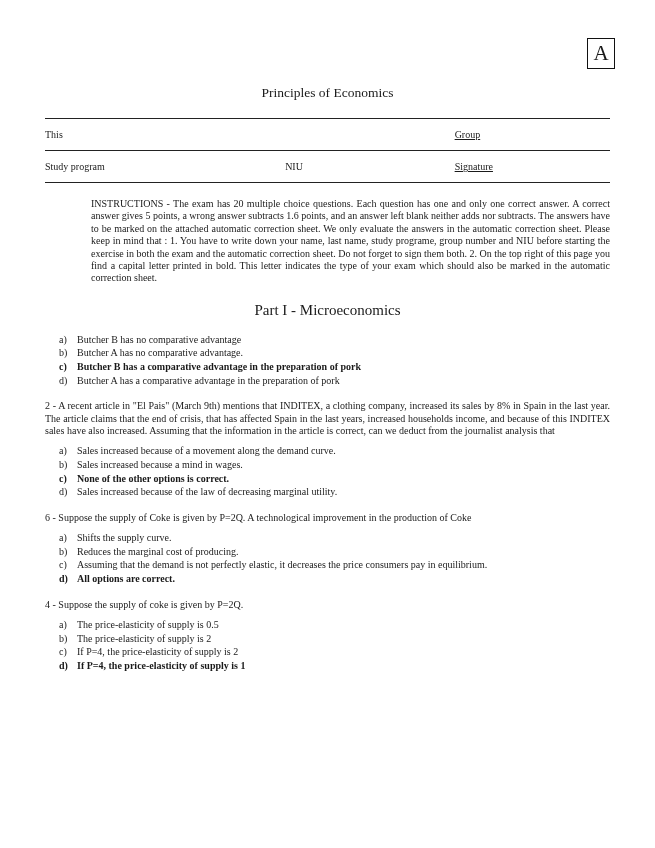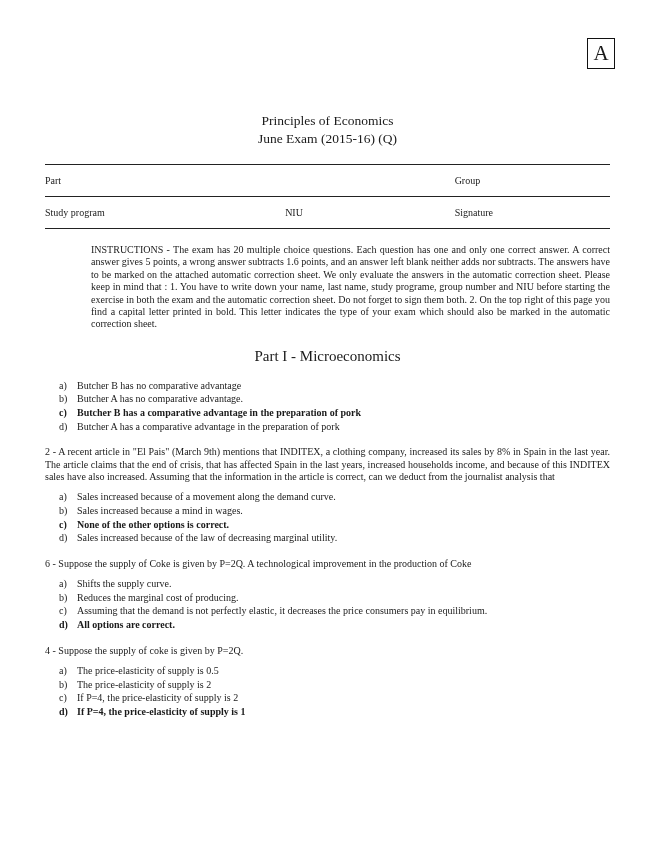--- a/index.html
+++ b/index.html
@@ -12,21 +12,21 @@
     height: 848px;
     position: relative;
     font-family: "Liberation Serif", "DejaVu Serif", serif;
     color: #1a1a1a;
     overflow: hidden;
   }
   .page {
     position: relative;
     width: 565px;
     margin: 0 auto;
-    padding-top: 112px;
+    padding-top: 84px;
   }
   .exam-letter-box {
     position: absolute;
     top: 38px;
     right: 40px;
     width: 26px;
     height: 29px;
     border: 1.6px solid #111;
     display: flex;
     align-items: center;
@@ -52,21 +52,21 @@
     border-bottom: 1px solid #222;
     font-size: 10px;
   }
   .header-row .cell {
     position: absolute;
     top: 10px;
     white-space: nowrap;
   }
   .cell.c-left   { left: 0; }
   .cell.c-mid    { left: 42.5%; }
-  .cell.c-right  { left: 72.5%; }
+  .cell.c-right  { left: 72.5%; text-decoration: underline; }
   .instructions {
     margin-top: 15px;
     font-size: 10px;
     line-height: 12.4px;
     text-align: justify;
     margin-left: 46px;
   }
   .section-title {
     margin-top: 17px;
     margin-bottom: 14px;
@@ -101,26 +101,25 @@
 <body>
 
 <div class="exam-letter-box">
   <span>A</span>
 </div>
 
 <div class="page">
 
   <div class="titles">
     <div class="title-line">Principles of Economics</div>
-    <div class="title-line">June Exam (2015-16) (Q)</div>
   </div>
 
   <div class="header-table">
     <div class="header-row">
-      <span class="cell c-left">Part</span>
+      <span class="cell c-left">This</span>
       <span class="cell c-right">Group</span>
     </div>
     <div class="header-row">
       <span class="cell c-left">Study program</span>
       <span class="cell c-mid">NIU</span>
       <span class="cell c-right">Signature</span>
     </div>
   </div>
 
   <p class="instructions">INSTRUCTIONS - The exam has 20 multiple choice questions. Each question has one and only one correct answer. A correct answer gives 5 points, a wrong answer subtracts 1.6 points, and an answer left blank neither adds nor subtracts. The answers have to be marked on the attached automatic correction sheet. We only evaluate the answers in the automatic correction sheet. Please keep in mind that : 1. You have to write down your name, last name, study programe, group number and NIU before starting the exercise in both the exam and the automatic correction sheet. Do not forget to sign them both. 2. On the top right of this page you find a capital letter printed in bold. This letter indicates the type of your exam which should also be marked in the automatic correction sheet.</p>

